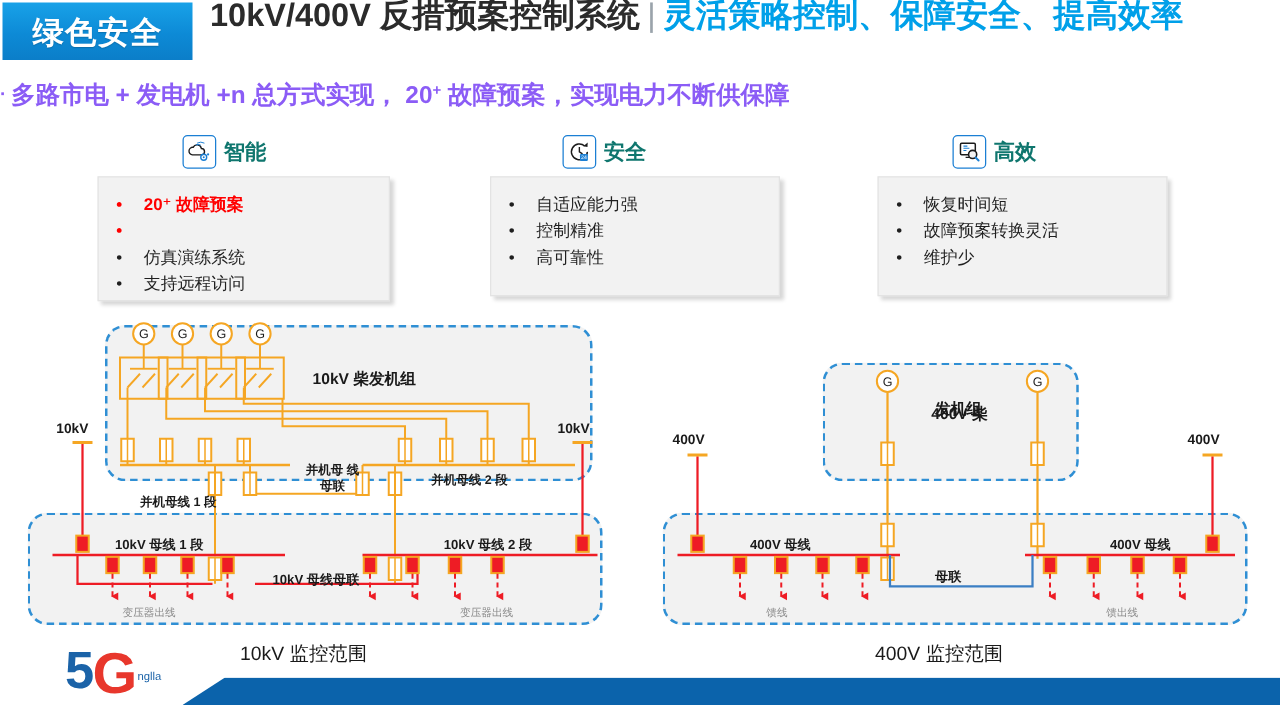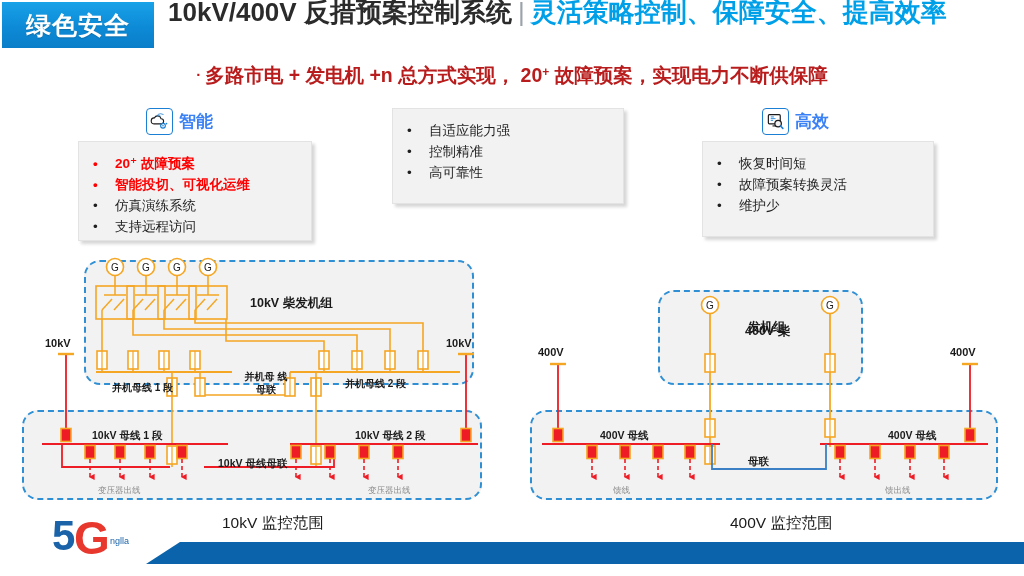--- a/index.html
+++ b/index.html
@@ -22,35 +22,35 @@
   }
   .title-wrap{
     position:absolute;left:168px;top:-4px;width:856px;
     font-size:26px;font-weight:bold;line-height:33px;
   }
   .t-black{color:#2b2b2b;}
   .t-sep{color:#9aa3ab;font-weight:normal;padding:0 6px;}
   .t-blue{color:#00a0e9;}
 
   .lead{
-    position:absolute;left:0;top:62px;width:1024px;text-align:center;
-    color:#b91c1c;font-size:19.5px;font-weight:bold;
+    position:absolute;left:0;top:62px;width:1024px;text-align:left;
+    color:#8b5cf6;font-size:19.5px;font-weight:bold;
   }
   .lead .dot{font-size:15px;vertical-align:2px;padding-right:4px;}
   .sup{font-size:12px;vertical-align:6px;}
 
   
   .feat{position:absolute;}
   .feat-head{display:flex;align-items:center;gap:6px;margin-bottom:6px;}
   .feat-ico{
     width:25px;height:25px;border:1.6px solid #1b7fd4;border-radius:4px;
     background:#fff;display:flex;align-items:center;justify-content:center;
     flex:0 0 auto;
   }
-  .feat-ttl{font-size:17px;font-weight:bold;color:#3b82f6;}
+  .feat-ttl{font-size:17px;font-weight:bold;color:#0f766e;}
   .card{
     background:#f2f2f2;border:1px solid #e3e3e3;
     box-shadow:3px 3px 3px rgba(0,0,0,.16);
     padding:11px 14px 12px 14px;box-sizing:border-box;
   }
   .card ul{margin:0;padding:0;list-style:none;}
   .card li{
     font-size:13.5px;color:#1f1f1f;line-height:21px;
     display:flex;align-items:flex-start;gap:0px;
   }
@@ -70,21 +70,21 @@
   
   .diagram{position:absolute;left:0;top:255px;width:1024px;height:290px;}
   .dbox{
     position:absolute;border:2px dashed #2f8fd4;border-radius:16px;
     background:#f2f2f2;box-sizing:border-box;
   }
   .lbl{position:absolute;font-size:10px;font-weight:bold;color:#1a1a1a;white-space:nowrap;}
   .lbl-lg{position:absolute;font-size:12.5px;font-weight:bold;color:#1a1a1a;white-space:nowrap;text-align:center;}
   .lbl-gray{position:absolute;font-size:8.5px;color:#8a8a8a;white-space:nowrap;}
   .scope{
-    position:absolute;font-size:15.5px;color:#1a1a1a;white-space:nowrap;margin-left:30px;
+    position:absolute;font-size:15.5px;color:#1a1a1a;white-space:nowrap;
   }
 
   
   .ov{position:absolute;left:0;top:0;width:1024px;height:290px;overflow:visible;}
 
   
   .foot-bar{
     position:absolute;left:146px;bottom:12px;width:878px;height:22px;
     background:#0b63ab;
     clip-path:polygon(34px 0,100% 0,100% 100%,0 100%);
@@ -123,35 +123,46 @@
       <div class="feat-ttl">智能</div>
     </div>
     <div class="card">
       <ul>
         <li class="hot">
           <span class="bu">•</span>
           <span>20⁺ 故障预案</span>
         </li>
         <li class="hot">
           <span class="bu">•</span>
-          <span>智能投切、可视化运维</span>
         </li>
         <li>
           <span class="bu">•</span>
           <span>仿真演练系统</span>
         </li>
         <li>
           <span class="bu">•</span>
           <span>支持远程访问</span>
         </li>
       </ul>
     </div>
   </div>
 
   <div class="feat" id="feat2">
+    <div class="feat-head">
+      <div class="feat-ico">
+        <svg width="19" height="19" viewBox="0 0 24 24" aria-hidden="true">
+          <path d="M20 12a8 8 0 1 1-2.6-5.9" fill="none" stroke="#1b1b1b" stroke-width="1.5"></path>
+          <path d="M20.4 2.6l-.2 4.4-4.2-.6z" fill="#1b1b1b"></path>
+          <path d="M12 7v5l3.2 2" fill="none" stroke="#1b1b1b" stroke-width="1.4"></path>
+          <rect x="12.6" y="14.2" width="8" height="7" rx="1.2" fill="#1b7fd4"></rect>
+          <text x="16.6" y="19.7" font-size="5.2" fill="#fff" text-anchor="middle" font-family="Liberation Sans, sans-serif">24</text>
+        </svg>
+      </div>
+      <div class="feat-ttl">安全</div>
+    </div>
     <div class="card">
       <ul>
         <li>
           <span class="bu">•</span>
           <span>自适应能力强</span>
         </li>
         <li>
           <span class="bu">•</span>
           <span>控制精准</span>
         </li>
@@ -400,21 +411,21 @@
         <line x1="840" y1="204" x2="840" y2="222"></line>
         <line x1="875" y1="204" x2="875" y2="222"></line>
         <line x1="910" y1="204" x2="910" y2="222"></line>
         <line x1="944" y1="204" x2="944" y2="222"></line>
       </g>
     </svg>
 
     <div class="lbl-lg" style="left:250px;top:40px;">10kV 柴发机组</div>
     <div class="lbl" style="left:45px;top:82px;font-size:11px;">10kV</div>
     <div class="lbl" style="left:446px;top:82px;font-size:11px;">10kV</div>
-    <div class="lbl" style="left:112px;top:126px;">并机母线 1 段</div>
+    <div class="lbl" style="left:112px;top:140px;">并机母线 1 段</div>
     <div class="lbl" style="left:240px;top:115px;width:52px;white-space:normal;text-align:center;line-height:13px;">并机母 线母联</div>
     <div class="lbl" style="left:345px;top:122px;text-align:right;">并机母线 2 段</div>
     <div class="lbl" style="left:92px;top:174px;font-size:10.5px;text-align:center;">10kV 母线 1 段</div>
     <div class="lbl" style="left:355px;top:174px;font-size:10.5px;text-align:right;">10kV 母线 2 段</div>
     <div class="lbl" style="left:218px;top:202px;font-size:10.5px;">10kV 母线母联</div>
     <div class="lbl-gray" style="left:98px;top:230px;">变压器出线</div>
     <div class="lbl-gray" style="left:368px;top:230px;">变压器出线</div>
     <div class="scope" style="left:192px;top:258px;">10kV 监控范围</div>
 
     <div class="lbl-lg" style="left:745px;top:48px;margin-top:20px;">400V 柴</div>

